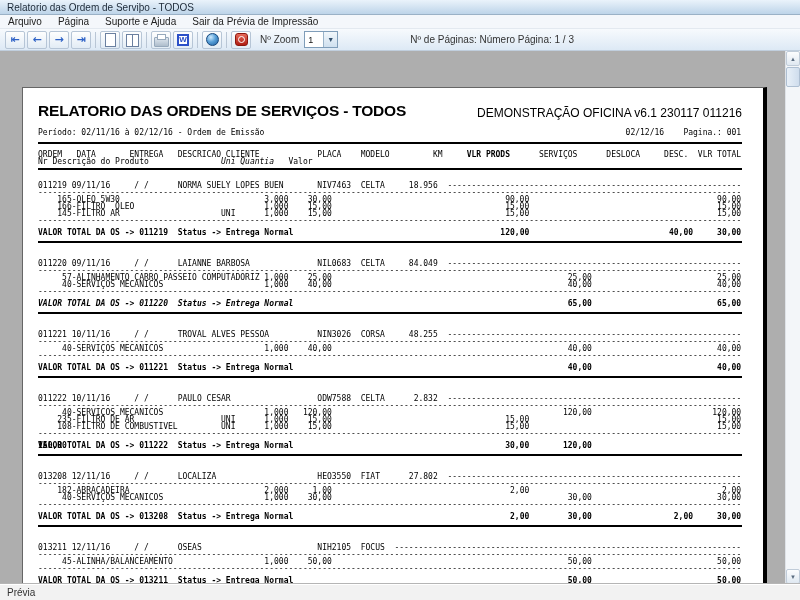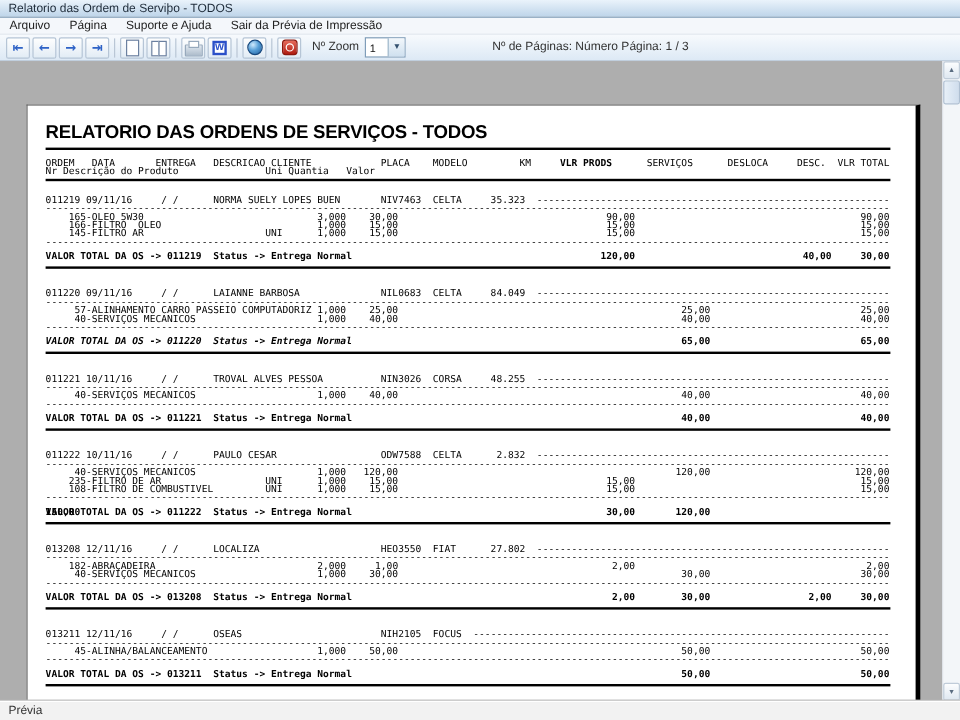--- a/index.html
+++ b/index.html
@@ -139,52 +139,58 @@
     <span class="zoom-value">1</span>
     <span class="zoom-arrow">▼</span>
   </div>
   <span class="pages-info">Nº de Páginas: Número Página: 1 / 3</span>
 </div>
 
 <div class="preview">
   <div class="page">
     <div class="pg-head-row">
       <div class="rpt-title">RELATORIO DAS ORDENS DE SERVIÇOS - TODOS</div>
+      <div class="rpt-demo">DEMONSTRAÇÃO OFICINA v6.1 230117 011216</div>
     </div>
     <div class="rpt" id="report-body">
+        <div class="rl rl-period">
+          <span class="abs" style="left: 0ch;">Período: 02/11/16 à 02/12/16 - Ordem de Emissão</span>
+          <span class="abs" style="left: 0px; width: 130ch; text-align: right;">02/12/16</span>
+          <span class="abs" style="left: 0px; width: 146ch; text-align: right;">Pagina.: 001</span>
+        </div>
         <div class="rule2 rule-period"></div>
         <div class="rl">
           <span class="abs" style="left: 0ch;">ORDEM</span>
           <span class="abs" style="left: 8ch;">DATA</span>
           <span class="abs" style="left: 19ch;">ENTREGA</span>
           <span class="abs" style="left: 29ch; text-align: right;">DESCRICAO CLIENTE</span>
           <span class="abs" style="left: 58ch;">PLACA</span>
           <span class="abs" style="left: 67ch;">MODELO</span>
           <span class="abs" style="left: 0px; width: 84ch; text-align: right;">KM</span>
           <span class="abs" style="left: 0px; width: 98ch; text-align: right; font-weight: bold;">VLR PRODS</span>
           <span class="abs" style="left: 0px; width: 112ch; text-align: right;">SERVIÇOS</span>
           <span class="abs" style="left: 0px; width: 125ch; text-align: right;">DESLOCA</span>
           <span class="abs" style="left: 0px; width: 135ch; text-align: right;">DESC.</span>
           <span class="abs" style="left: 0px; width: 146ch; text-align: right;">VLR TOTAL</span>
         </div>
         <div class="rl">
           <span class="abs" style="left: 0ch;">Nr Descrição do Produto</span>
-          <span class="abs" style="left: 38ch;">Uni Quantia</span>
+          <span class="abs" style="left: 38ch; font-style: italic;">Uni Quantia</span>
           <span class="abs" style="left: 52ch;">Valor</span>
         </div>
         <div class="rule2 hdr-rule"></div>
         <div class="blk">
           <div class="rl">
             <span class="abs" style="left: 0ch;">011219</span>
             <span class="abs" style="left: 7ch;">09/11/16</span>
             <span class="abs" style="left: 20ch;">/ /</span>
             <span class="abs" style="left: 29ch;">NORMA SUELY LOPES BUEN</span>
             <span class="abs" style="left: 58ch;">NIV7463</span>
             <span class="abs" style="left: 67ch;">CELTA</span>
-            <span class="abs" style="left: 0px; width: 83ch; text-align: right;">35.323</span>
+            <span class="abs" style="left: 0px; width: 83ch; text-align: right;">18.956</span>
             <span class="abs" style="left: 85ch; width: 61ch; overflow: hidden;">--------------------------------------------------------------------------------------------------------------------------------------------------</span>
           </div>
           <div class="rl">
             <span class="abs" style="left: 0ch; width: 146ch; overflow: hidden;">--------------------------------------------------------------------------------------------------------------------------------------------------</span>
           </div>
           <div class="rl">
             <span class="abs" style="left: 4ch;">165-OLEO 5W30</span>
             <span class="abs" style="left: 0px; width: 52ch; text-align: right;">3,000</span>
             <span class="abs" style="left: 0px; width: 61ch; text-align: right;">30,00</span>
             <span class="abs" style="left: 0px; width: 102ch; text-align: right;">90,00</span>

